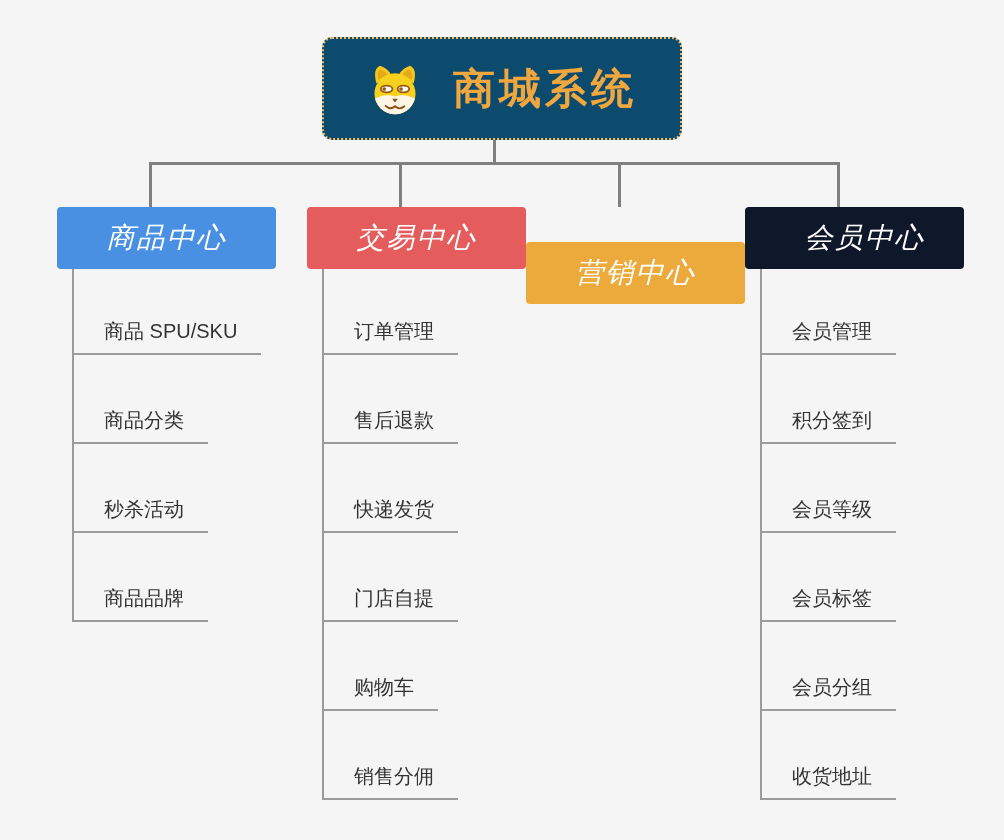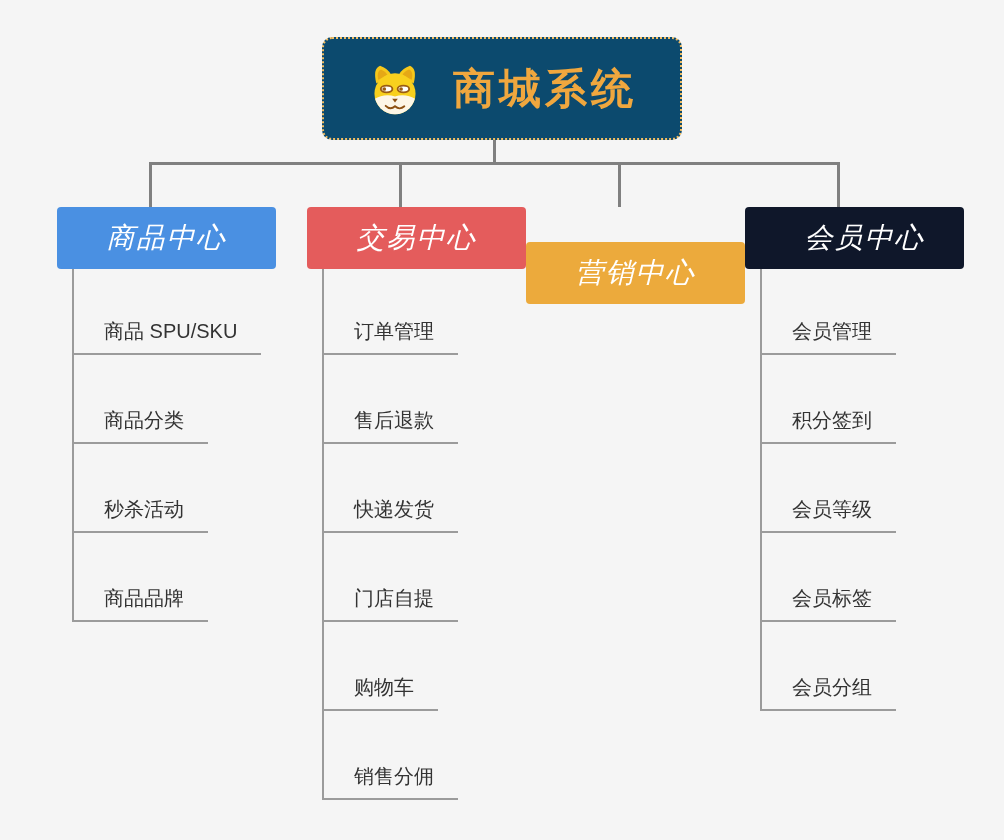--- a/index.html
+++ b/index.html
@@ -155,16 +155,17 @@
   </div>
 
   <div class="column column-4">
     <div class="branch-box" style="background-color: #0f172a; padding-left: 20px;">会员中心</div>
     <div class="children">
       <div class="leaf">会员管理</div>
       <div class="leaf">积分签到</div>
       <div class="leaf">会员等级</div>
       <div class="leaf">会员标签</div>
       <div class="leaf">会员分组</div>
+      <div class="leaf">收货地址</div>
     </div>
   </div>
 
 </div>
 
 </body></html>

